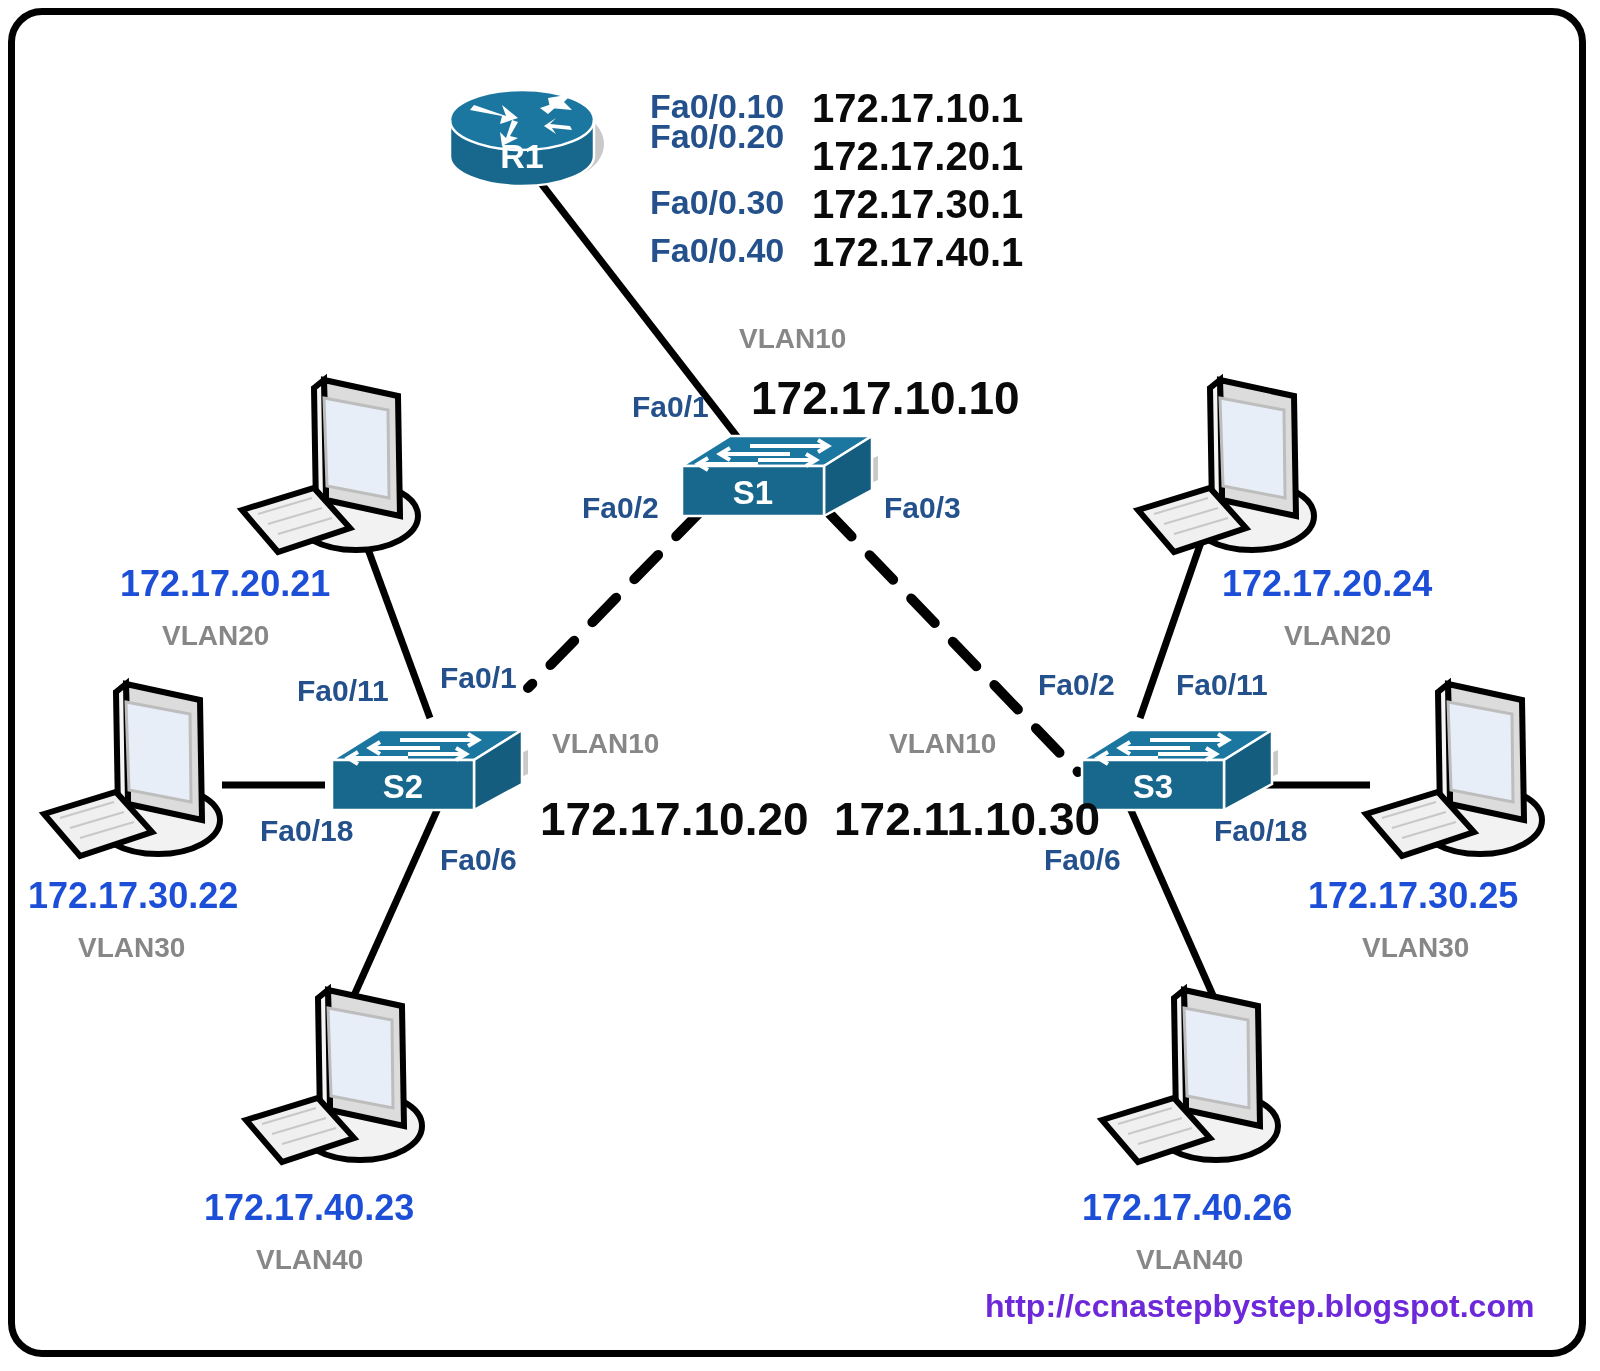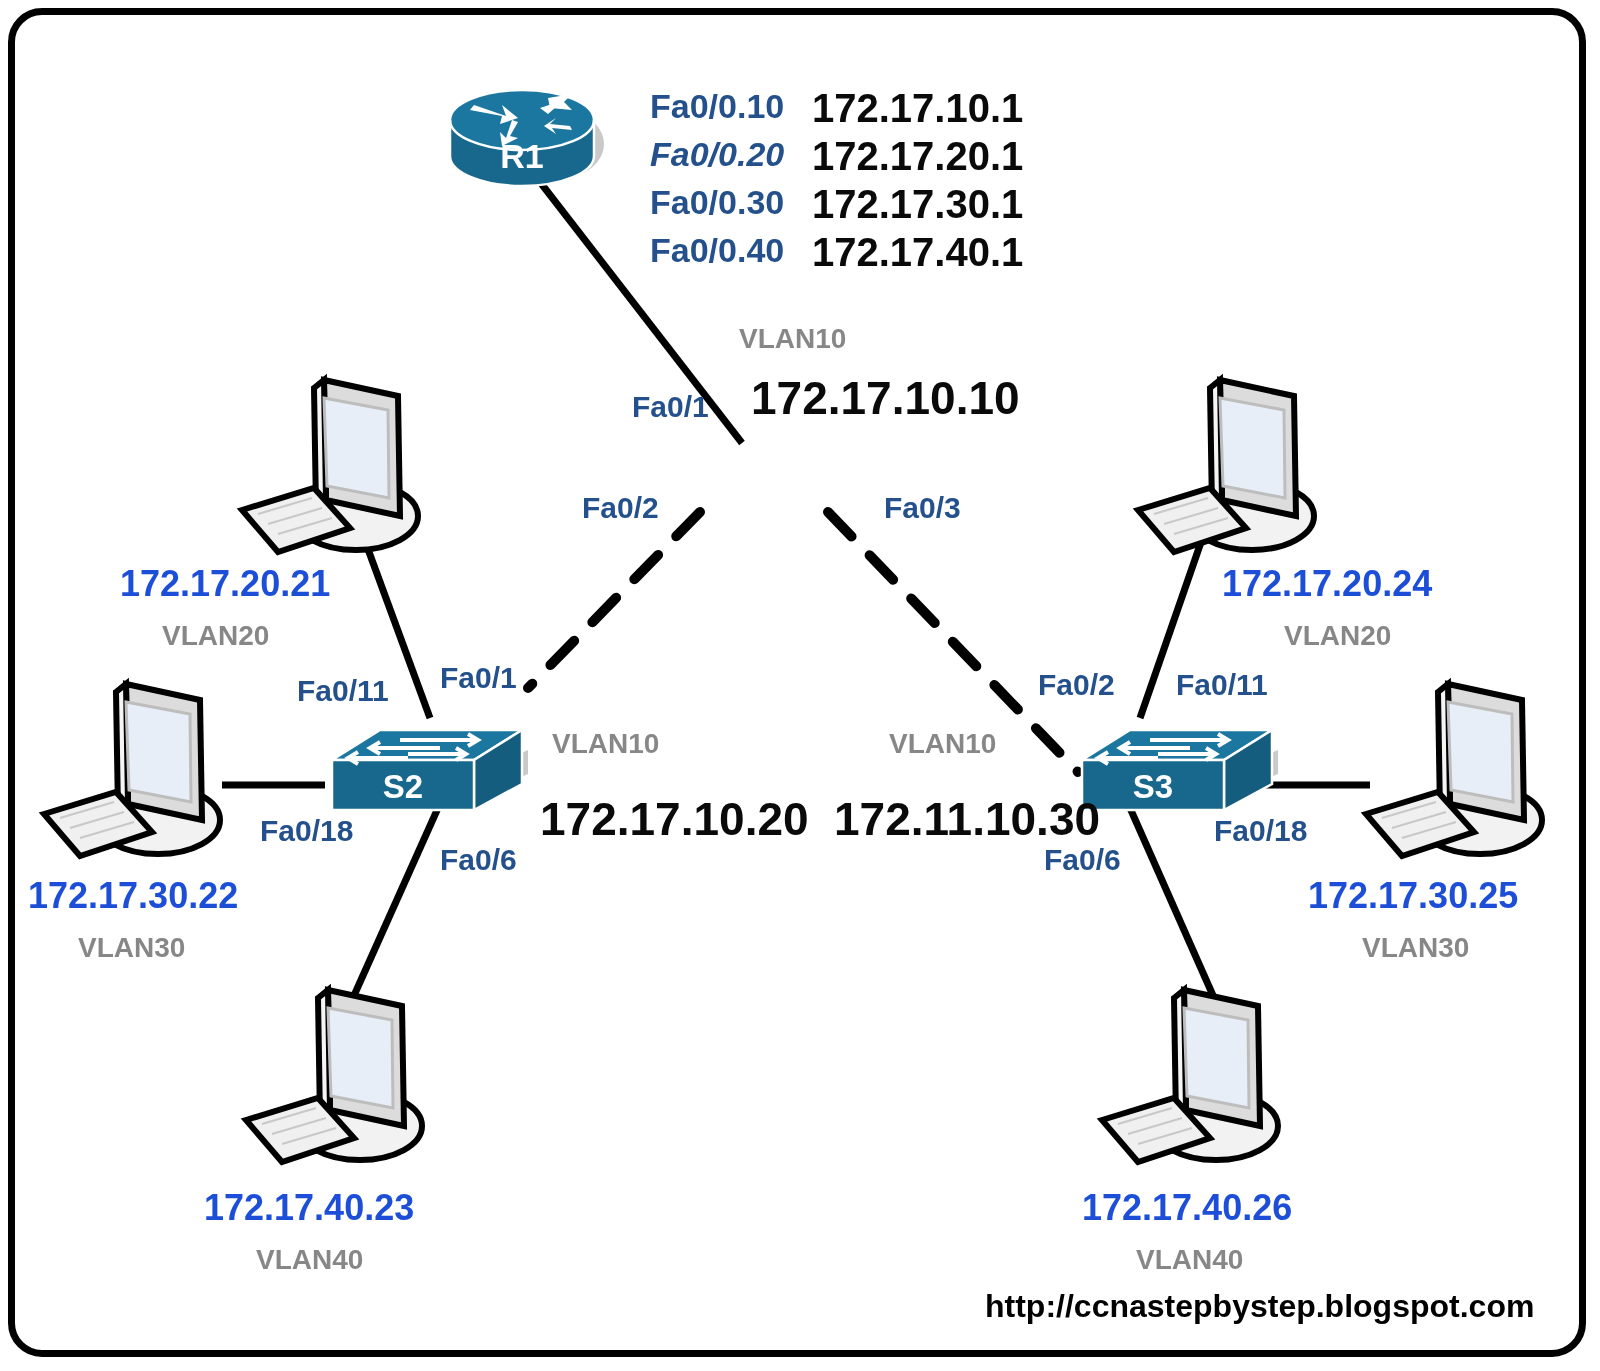--- a/index.html
+++ b/index.html
@@ -7,21 +7,21 @@
   #canvas{position:relative;width:1600px;height:1371px;background:#ffffff;overflow:hidden;}
   #frame{position:absolute;left:8px;top:8px;width:1578px;height:1349px;border:7px solid #000;border-radius:34px;box-sizing:border-box;}
   svg#wires{position:absolute;left:0;top:0;width:1600px;height:1371px;}
   .lbl{position:absolute;white-space:nowrap;line-height:1;}
   .port{color:#24518c;font-weight:bold;font-size:30px;}
   .ip{color:#1d4ed8;font-weight:bold;font-size:36px;}
   .ipbig{color:#0a0a0a;font-weight:bold;font-size:46px;}
   .vlan{color:#878787;font-weight:bold;font-size:28px;}
   .rtip{color:#0a0a0a;font-weight:bold;font-size:40px;}
   .rtport{color:#24518c;font-weight:bold;font-size:34px;}
-  .url{color:#000000;font-weight:bold;font-size:32px;}
+  .url{color:#6d28d9;font-weight:bold;font-size:32px;}
   .node{position:absolute;}
 </style>
 </head>
 <body>
 
 <div id="canvas">
 
   <div id="frame"></div>
 
   <svg id="wires" viewBox="0 0 1600 1371">
@@ -53,27 +53,46 @@
         <path d="M104 26 L128 22 L120 30 L128 38 L106 36 Z M96 36 L120 28 L104 42 Z"></path>
         <path d="M126 54 L106 52 L112 46 L100 54 L112 62 L108 56 L128 58 Z"></path>
         <path d="M68 48 L62 66 L56 60 L58 74 L74 66 L66 64 L74 50 Z"></path>
       </g>
       <text x="78" y="96" font-family="Liberation Sans, sans-serif" font-size="34" font-weight="bold" fill="#ffffff" text-anchor="middle">R1</text>
     </svg>
   </div>
 
   <div class="lbl rtport" style="left:650px;top:89px;">Fa0/0.10</div>
   <div class="lbl rtip" style="left:812px;top:88px;">172.17.10.1</div>
-  <div class="lbl rtport" style="left:650px;top:137px;font-style:italic;">Fa0/0.20</div>
+  <div class="lbl rtport" style="left:650px;top:119px;">Fa0/0.20</div>
   <div class="lbl rtip" style="left:812px;top:136px;">172.17.20.1</div>
   <div class="lbl rtport" style="left:650px;top:185px;">Fa0/0.30</div>
   <div class="lbl rtip" style="left:812px;top:184px;">172.17.30.1</div>
   <div class="lbl rtport" style="left:650px;top:233px;">Fa0/0.40</div>
   <div class="lbl rtip" style="left:812px;top:232px;">172.17.40.1</div>
 
+  <div class="node" style="left:672px;top:418px;width:230px;height:110px;">
+    <svg width="230" height="110" viewBox="0 0 230 110">
+      <polygon points="178,50 206,38 206,62 178,74" fill="#c9c9c9"></polygon>
+      <polygon points="10,48 58,18 200,18 152,48" fill="#1b77a0" stroke="#ffffff" stroke-width="2.5"></polygon>
+      <polygon points="152,48 200,18 200,72 152,98" fill="#145d7e" stroke="#ffffff" stroke-width="2.5"></polygon>
+      <rect x="10" y="48" width="142" height="50" fill="#17688c" stroke="#ffffff" stroke-width="2.5"></rect>
+      <g stroke="#ffffff" stroke-width="4" fill="none">
+        <path d="M78 28 L152 28"></path>
+          <path d="M146 22 L156 28 L146 34"></path>
+        <path d="M52 36 L118 36"></path>
+          <path d="M58 30 L48 36 L58 42"></path>
+        <path d="M86 42 L140 42"></path>
+          <path d="M134 36 L144 42 L134 48"></path>
+        <path d="M30 46 L86 46"></path>
+          <path d="M36 40 L26 46 L36 52"></path>
+      </g>
+      <text x="81" y="86" font-family="Liberation Sans, sans-serif" font-size="33" font-weight="bold" fill="#ffffff" text-anchor="middle">S1</text>
+    </svg>
+  </div>
 
   <div class="lbl vlan" style="left:739px;top:325px;">VLAN10</div>
   <div class="lbl ipbig" style="left:751px;top:375px;">172.17.10.10</div>
   <div class="lbl port" style="left:632px;top:392px;">Fa0/1</div>
   <div class="lbl port" style="left:582px;top:493px;">Fa0/2</div>
   <div class="lbl port" style="left:884px;top:493px;">Fa0/3</div>
 
   <div class="node" style="left:322px;top:712px;width:230px;height:110px;">
     <svg width="230" height="110" viewBox="0 0 230 110">
       <polygon points="178,50 206,38 206,62 178,74" fill="#c9c9c9"></polygon>

